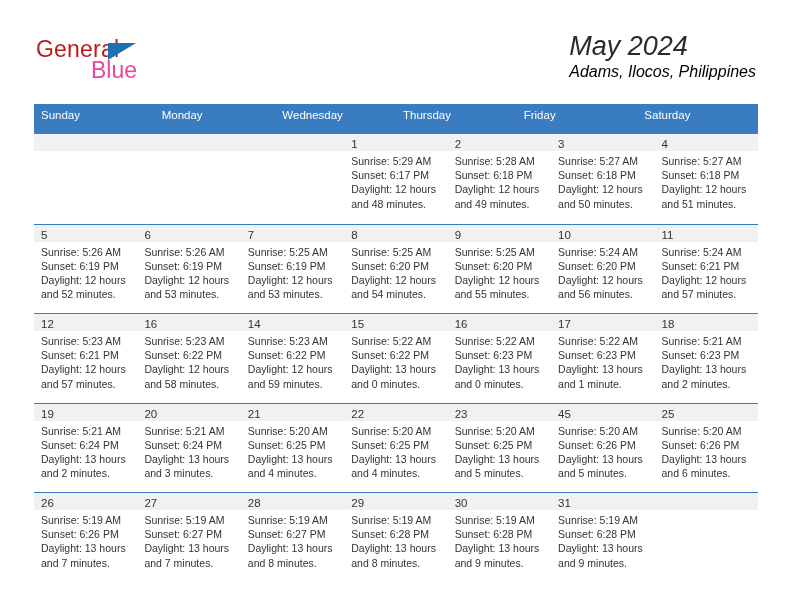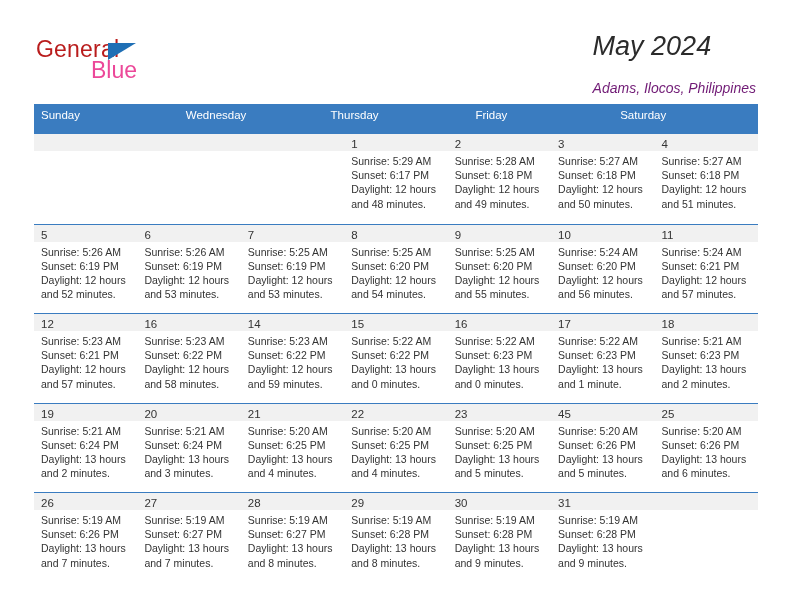--- a/index.html
+++ b/index.html
@@ -70,24 +70,24 @@
     font-style: italic;
   }
   .cal-title {
     font-size: 27px;
     color: #2b2b2b;
     font-weight: normal;
     line-height: 32px;
     white-space: nowrap;
   }
   .cal-subtitle {
-    font-size: 14px;
-    color: #701a75;
+    font-size: 16px;
+    color: #000000;
     line-height: 20px;
-    margin-top: 16px;
+    margin-top: 0;
     white-space: nowrap;
   }
 
   
   .calendar {
     position: absolute;
     left: 34px;
     top: 104px;
     width: 724px;
   }
@@ -160,20 +160,21 @@
     <div class="title-block">
       <div class="cal-title">May 2024</div>
       <div class="cal-subtitle">Adams, Ilocos, Philippines</div>
     </div>
 
   </div>
 
   <div class="calendar">
     <div class="weekday-row">
         <div class="weekday">Sunday</div>
+        <div class="weekday">Monday</div>
         <div class="weekday">Wednesday</div>
         <div class="weekday">Thursday</div>
         <div class="weekday">Friday</div>
         <div class="weekday">Saturday</div>
       </div>
     <div>
         <div class="week-row">
           <div class="day-cell empty">
             <div class="day-num-band"><span class="day-num"></span></div>
           </div>

